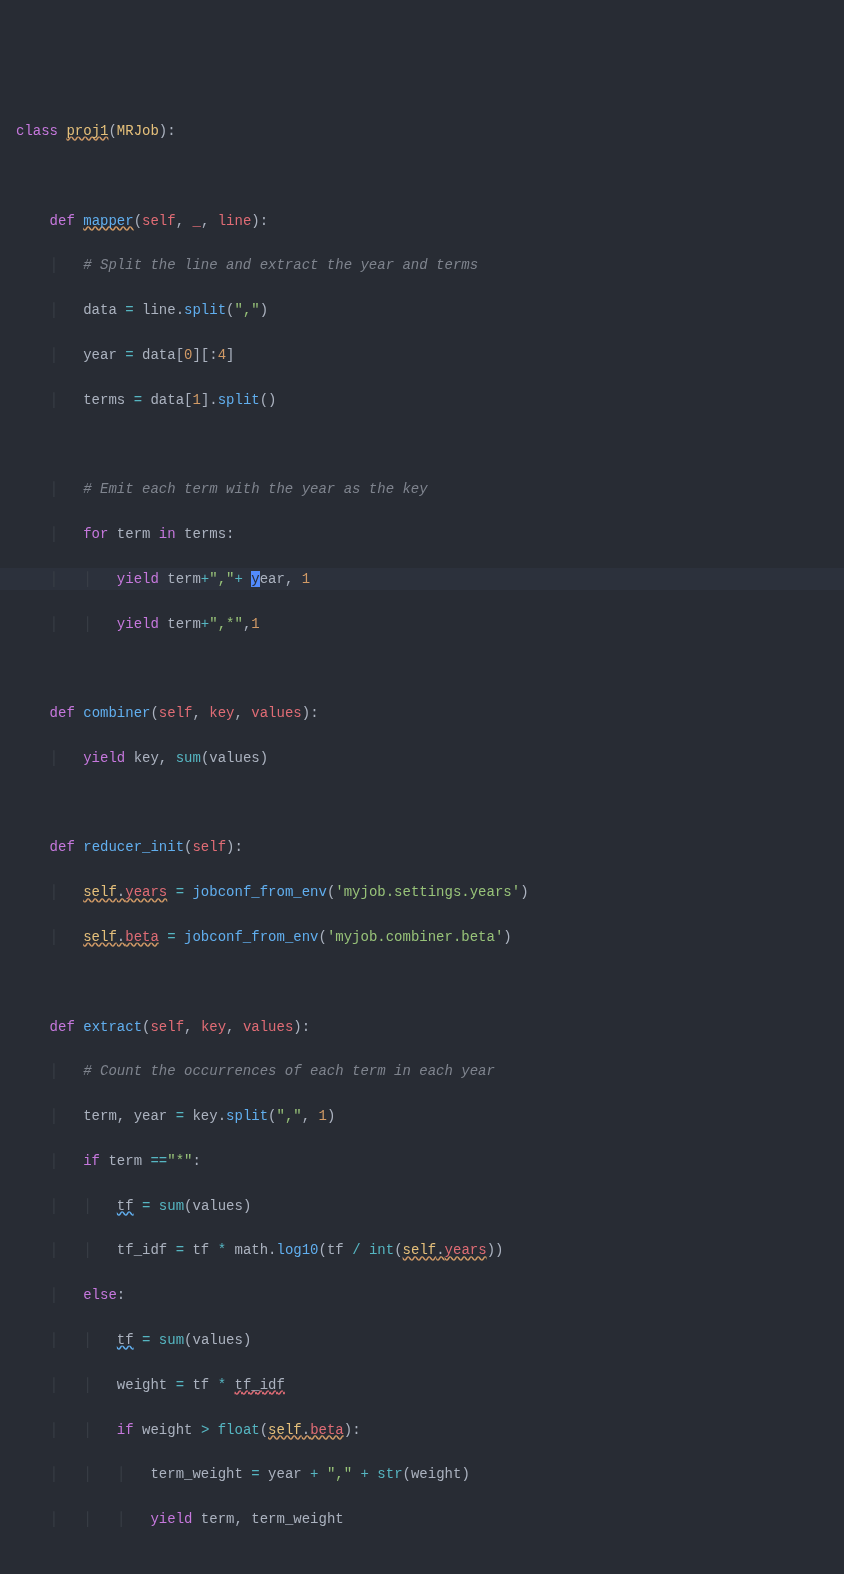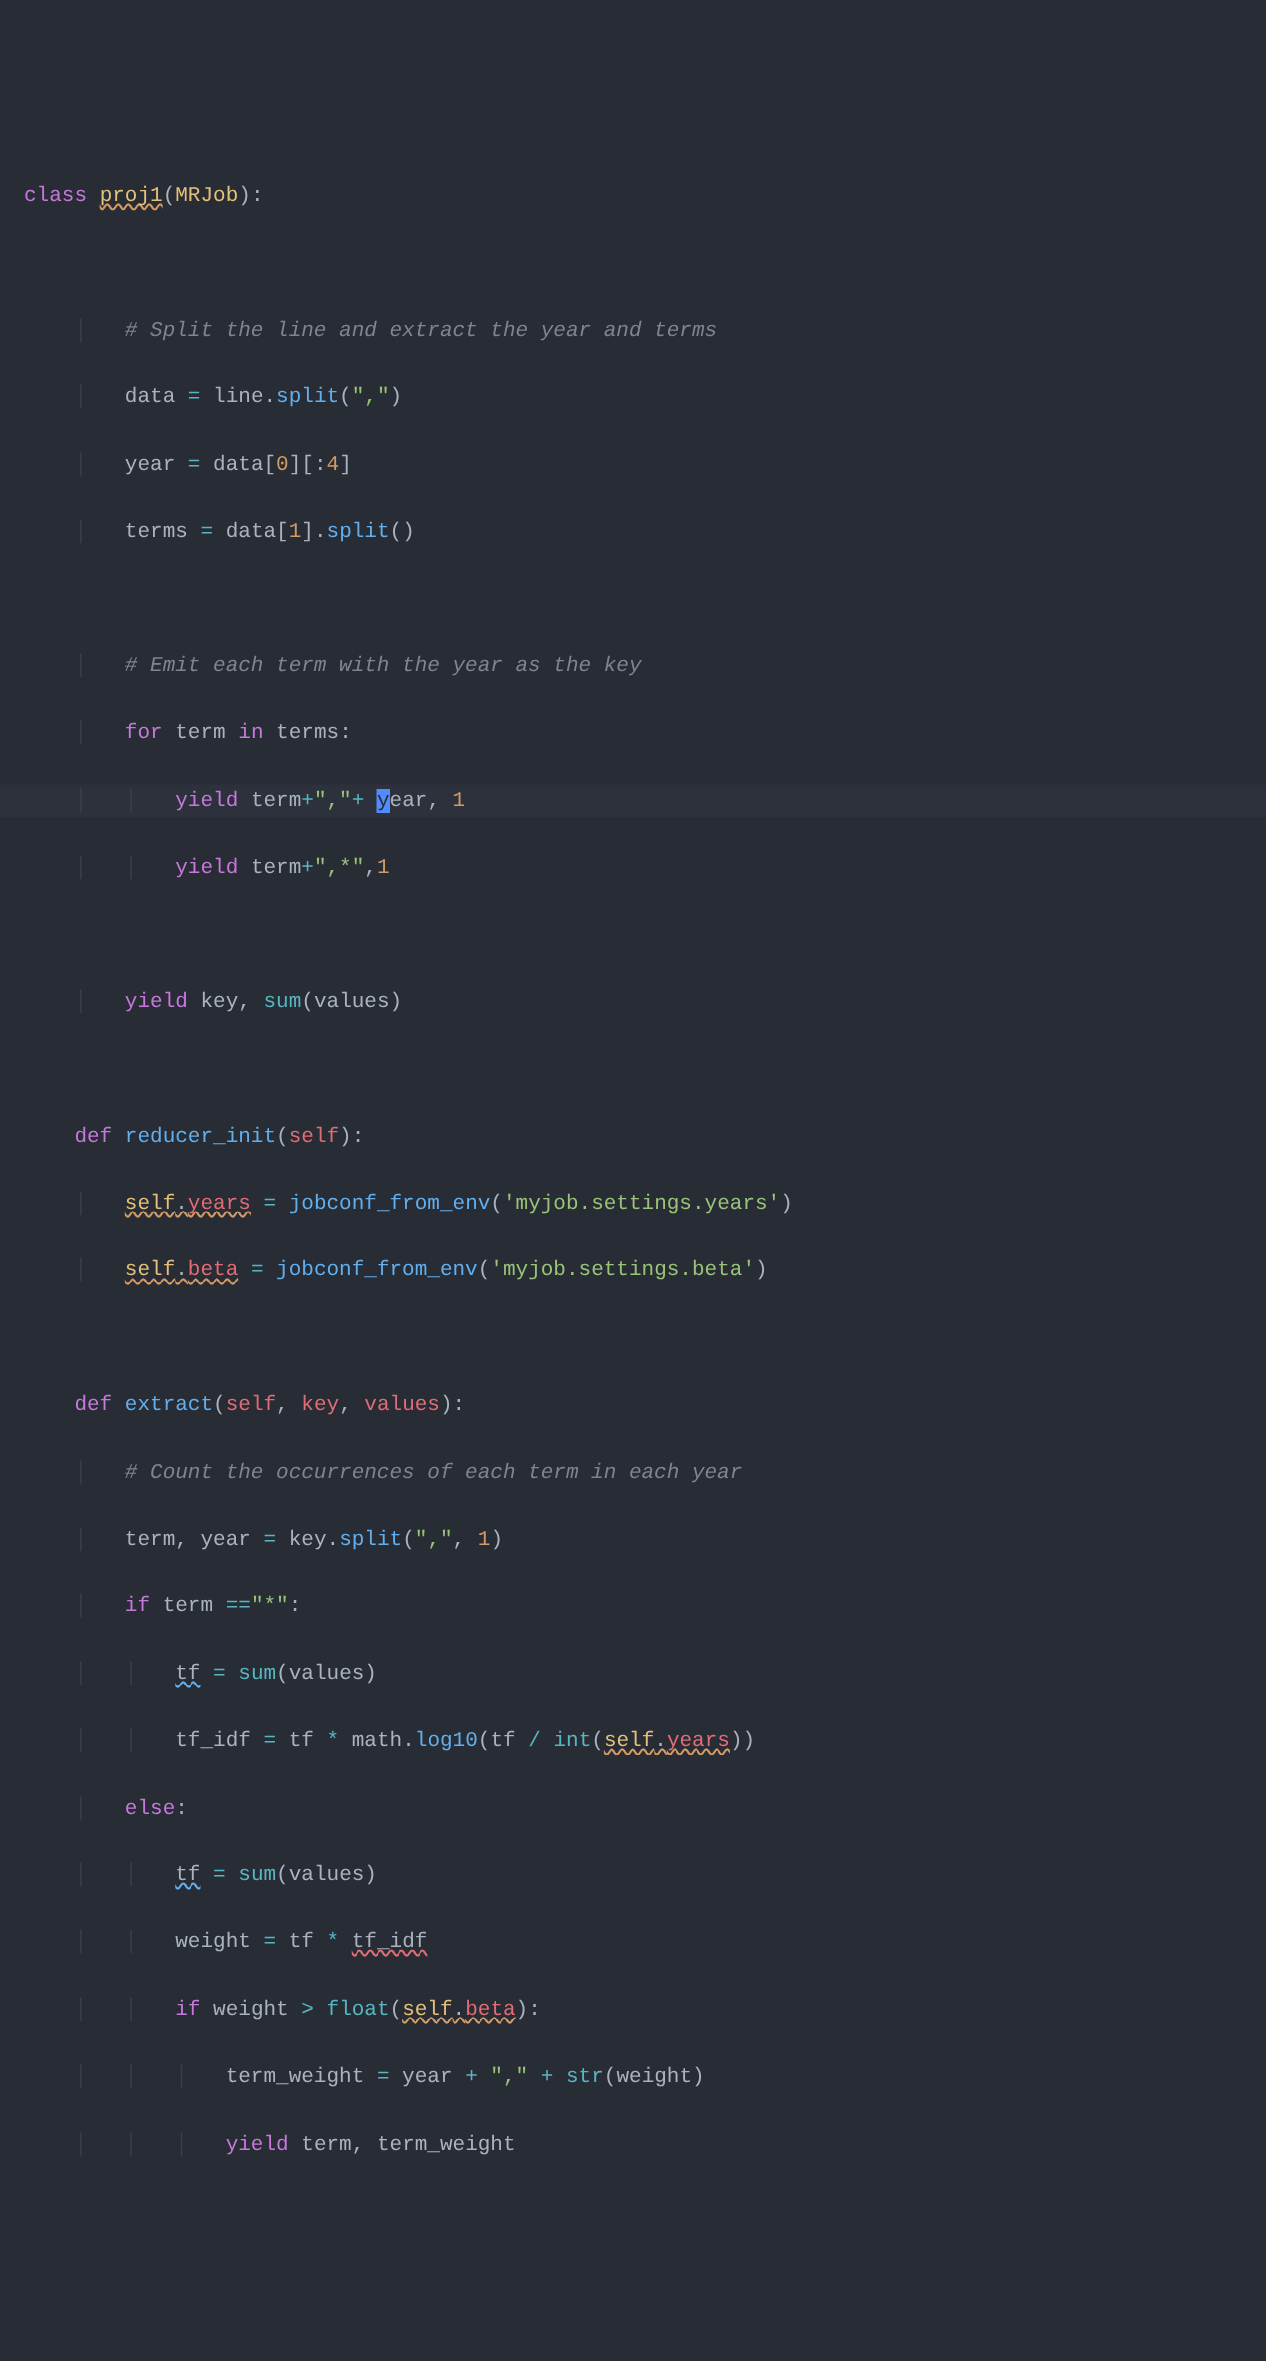--- a/index.html
+++ b/index.html
@@ -59,35 +59,37 @@
 }
 </style>
 </head>
 <body>
 
 
 
 <div class="code-container">
 <div class="line"><span class="kw">class</span> <span class="cls squiggle-yellow">proj1</span><span class="punct">(</span><span class="cls">MRJob</span><span class="punct">):</span></div>
 <div class="line"> </div>
+<div class="line">    <span class="kw">def</span> <span class="fnd squiggle-yellow">mapper</span><span class="punct">(</span><span class="param">self</span><span class="punct">, </span><span class="param">_</span><span class="punct">, </span><span class="param">line</span><span class="punct">):</span></div>
 <div class="line">    <span class="guide">│   </span><span class="comment"># Split the line and extract the year and terms</span></div>
 <div class="line">    <span class="guide">│   </span><span class="id">data</span> <span class="op">=</span> <span class="id">line</span><span class="punct">.</span><span class="fn">split</span><span class="punct">(</span><span class="str">","</span><span class="punct">)</span></div>
 <div class="line">    <span class="guide">│   </span><span class="id">year</span> <span class="op">=</span> <span class="id">data</span><span class="punct">[</span><span class="num">0</span><span class="punct">][:</span><span class="num">4</span><span class="punct">]</span></div>
 <div class="line">    <span class="guide">│   </span><span class="id">terms</span> <span class="op">=</span> <span class="id">data</span><span class="punct">[</span><span class="num">1</span><span class="punct">].</span><span class="fn">split</span><span class="punct">()</span></div>
 <div class="line"> </div>
 <div class="line">    <span class="guide">│   </span><span class="comment"># Emit each term with the year as the key</span></div>
 <div class="line">    <span class="guide">│   </span><span class="kw">for</span> <span class="id">term</span> <span class="kw">in</span> <span class="id">terms</span><span class="punct">:</span></div>
 <div class="line highlighted">    <span class="guide">│   │   </span><span class="kw">yield</span> <span class="id">term</span><span class="op">+</span><span class="str">","</span><span class="op">+</span> <span class="cursor">y</span><span class="id">ear</span><span class="punct">, </span><span class="num">1</span></div>
 <div class="line">    <span class="guide">│   │   </span><span class="kw">yield</span> <span class="id">term</span><span class="op">+</span><span class="str">",*"</span><span class="punct">,</span><span class="num">1</span></div>
 <div class="line"> </div>
+<div class="line">    <span class="kw">def</span> <span class="fnd">combiner</span><span class="punct">(</span><span class="param">self</span><span class="punct">, </span><span class="param">key</span><span class="punct">, </span><span class="param">values</span><span class="punct">):</span></div>
 <div class="line">    <span class="guide">│   </span><span class="kw">yield</span> <span class="id">key</span><span class="punct">, </span><span class="builtin">sum</span><span class="punct">(</span><span class="id">values</span><span class="punct">)</span></div>
 <div class="line"> </div>
 <div class="line">    <span class="kw">def</span> <span class="fnd">reducer_init</span><span class="punct">(</span><span class="param">self</span><span class="punct">):</span></div>
 <div class="line">    <span class="guide">│   </span><span class="self squiggle-yellow">self</span><span class="punct squiggle-yellow">.</span><span class="prop squiggle-yellow">years</span> <span class="op">=</span> <span class="fn">jobconf_from_env</span><span class="punct">(</span><span class="str">'myjob.settings.years'</span><span class="punct">)</span></div>
-<div class="line">    <span class="guide">│   </span><span class="self squiggle-yellow">self</span><span class="punct squiggle-yellow">.</span><span class="prop squiggle-yellow">beta</span> <span class="op">=</span> <span class="fn">jobconf_from_env</span><span class="punct">(</span><span class="str">'myjob.settings.beta'</span><span class="punct">)</span></div>
+<div class="line">    <span class="guide">│   </span><span class="self squiggle-yellow">self</span><span class="punct squiggle-yellow">.</span><span class="prop squiggle-yellow">beta</span> <span class="op">=</span> <span class="fn">jobconf_from_env</span><span class="punct">(</span><span class="str">'myjob.combiner.beta'</span><span class="punct">)</span></div>
 <div class="line"> </div>
 <div class="line">    <span class="kw">def</span> <span class="fnd">extract</span><span class="punct">(</span><span class="param">self</span><span class="punct">, </span><span class="param">key</span><span class="punct">, </span><span class="param">values</span><span class="punct">):</span></div>
 <div class="line">    <span class="guide">│   </span><span class="comment"># Count the occurrences of each term in each year</span></div>
 <div class="line">    <span class="guide">│   </span><span class="id">term</span><span class="punct">, </span><span class="id">year</span> <span class="op">=</span> <span class="id">key</span><span class="punct">.</span><span class="fn">split</span><span class="punct">(</span><span class="str">","</span><span class="punct">, </span><span class="num">1</span><span class="punct">)</span></div>
 <div class="line">    <span class="guide">│   </span><span class="kw">if</span> <span class="id">term</span> <span class="op">==</span><span class="str">"*"</span><span class="punct">:</span></div>
 <div class="line">    <span class="guide">│   │   </span><span class="id squiggle-blue">tf</span> <span class="op">=</span> <span class="builtin">sum</span><span class="punct">(</span><span class="id">values</span><span class="punct">)</span></div>
 <div class="line">    <span class="guide">│   │   </span><span class="id">tf_idf</span> <span class="op">=</span> <span class="id">tf</span> <span class="op">*</span> <span class="id">math</span><span class="punct">.</span><span class="fn">log10</span><span class="punct">(</span><span class="id">tf</span> <span class="op">/</span> <span class="builtin">int</span><span class="punct">(</span><span class="self squiggle-yellow">self</span><span class="punct squiggle-yellow">.</span><span class="prop squiggle-yellow">years</span><span class="punct">))</span></div>
 <div class="line">    <span class="guide">│   </span><span class="kw">else</span><span class="punct">:</span></div>
 <div class="line">    <span class="guide">│   │   </span><span class="id squiggle-blue">tf</span> <span class="op">=</span> <span class="builtin">sum</span><span class="punct">(</span><span class="id">values</span><span class="punct">)</span></div>
 <div class="line">    <span class="guide">│   │   </span><span class="id">weight</span> <span class="op">=</span> <span class="id">tf</span> <span class="op">*</span> <span class="id squiggle-red">tf_idf</span></div>

